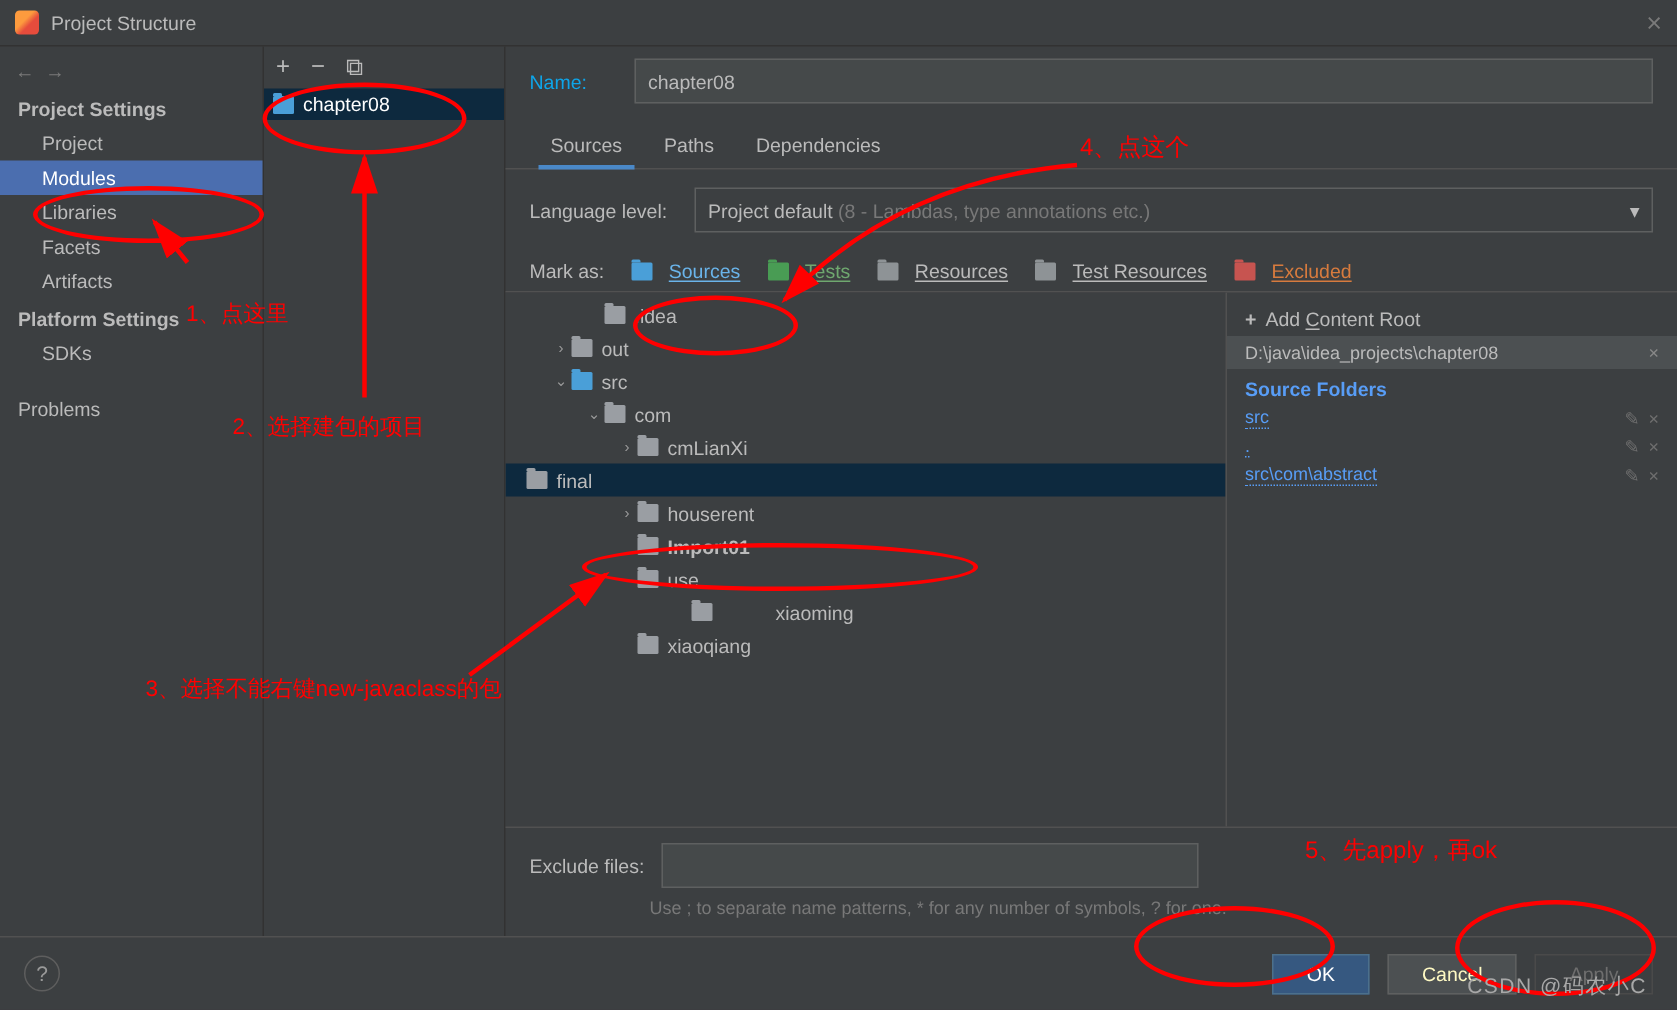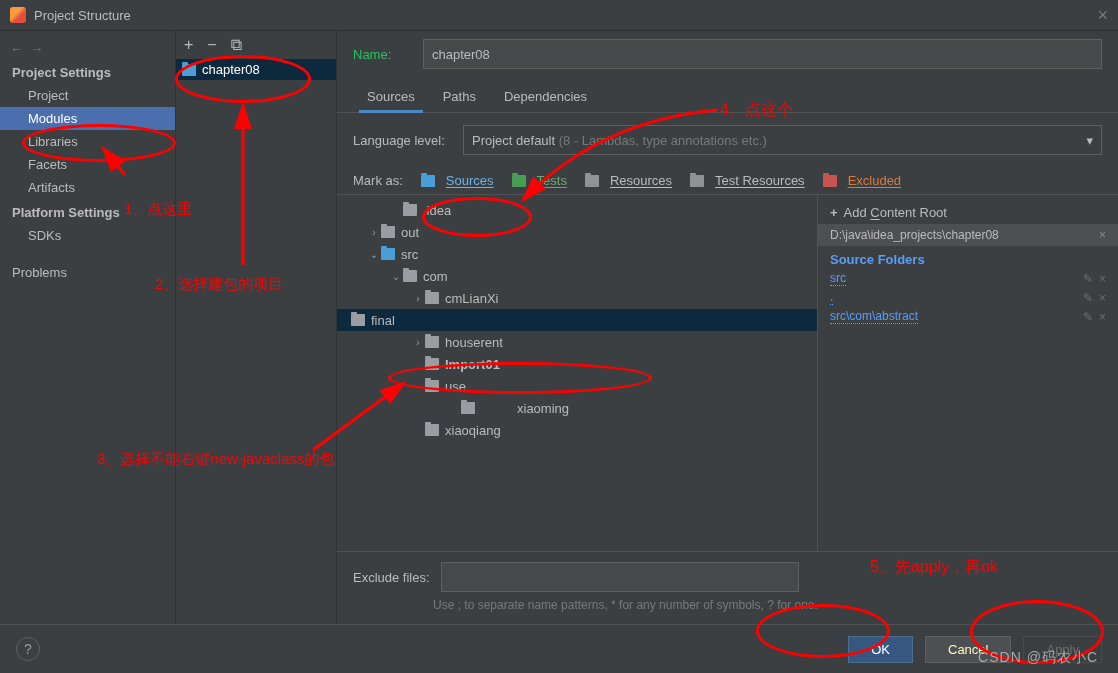--- a/index.html
+++ b/index.html
@@ -17,21 +17,21 @@
   .middle{width:160px;border-right:1px solid #323232;display:flex;flex-direction:column}
   .midtool{height:28px;display:flex;align-items:center;padding:0 8px;color:#bbbbbb}
   .midtool span{margin-right:14px;font-size:16px;cursor:pointer}
   .module-item{display:flex;align-items:center;padding:3px 6px;background:#0d293e;color:#fff;cursor:pointer}
   .fico{width:14px;height:12px;margin-right:6px;border-radius:1px;position:relative;flex-shrink:0}
   .fico::before{content:"";position:absolute;top:-2px;left:0;width:6px;height:2px;background:inherit;border-radius:1px 1px 0 0}
   .fico.blue{background:#4a9fd8}
   .fico.grey{background:#9a9ea3}
   .main{flex:1;display:flex;flex-direction:column;min-width:0}
   .row{display:flex;align-items:center;padding:8px 16px}
-  .lbl{width:70px;color:#22c55e}
+  .lbl{width:70px;color:#0ea5e9}
   .input{flex:1;background:#45494a;border:1px solid #5e6060;color:#bbbbbb;padding:4px 8px;height:20px;font-size:13px}
   .tabs{display:flex;border-bottom:1px solid #515151;padding:0 16px;margin-top:6px}
   .tab{padding:6px 14px 8px;color:#bbbbbb;cursor:pointer;position:relative}
   .tab.active{color:#bbbbbb;font-weight:normal}
   .tab.active::after{content:"";position:absolute;bottom:-1px;left:6px;right:6px;height:3px;background:#4a88c7}
   .langrow{display:flex;align-items:center;padding:12px 16px}
   .select{flex:1;background:#3c3f41;border:1px solid #5e6060;color:#bbbbbb;padding:4px 8px;height:20px;display:flex;align-items:center;justify-content:space-between;cursor:pointer}
   .dim{color:#787878}
   .markrow{display:flex;align-items:center;padding:6px 16px;gap:18px}
   .marktag{display:flex;align-items:center;gap:5px;cursor:pointer}
@@ -258,21 +258,21 @@
   <div class="ring" style="left:22px;top:124px;width:148px;height:32px"></div>
   <div class="ring" style="left:175px;top:55px;width:130px;height:42px"></div>
   <div class="ring" style="left:422px;top:197px;width:104px;height:34px"></div>
   <div class="ring" style="left:388px;top:362px;width:258px;height:26px"></div>
   <div class="ring" style="left:756px;top:604px;width:128px;height:48px"></div>
   <div class="ring" style="left:970px;top:600px;width:128px;height:58px"></div>
 
   <div class="ann" style="left:124px;top:200px;font-size:15px">1、点这里</div>
   <div class="ann" style="left:155px;top:275px;font-size:15px">2、选择建包的项目</div>
   <div class="ann" style="left:97px;top:450px;font-size:15px">3、选择不能右键new-javaclass的包</div>
-  <div class="ann" style="left:720px;top:100px;font-size:16px">4、点这个</div>
+  <div class="ann" style="left:720px;top:88px;font-size:16px">4、点这个</div>
   <div class="ann" style="left:870px;top:557px;font-size:16px">5、先apply，再ok</div>
 
   <svg class="ann" style="left:0;top:0;width:1118px;height:673px">
     <defs>
         <marker id="ah" markerWidth="10" markerHeight="10" refX="8" refY="3" orient="auto">
           <path d="M0,0 L0,6 L9,3 z" fill="#ff0000"></path>
         </marker>
       </defs>
     <line x1="125" y1="175" x2="103" y2="148" stroke="#ff0000" stroke-width="3" marker-end="url(#ah)"></line>
     <line x1="243" y1="265" x2="243" y2="105" stroke="#ff0000" stroke-width="3" marker-end="url(#ah)"></line>

